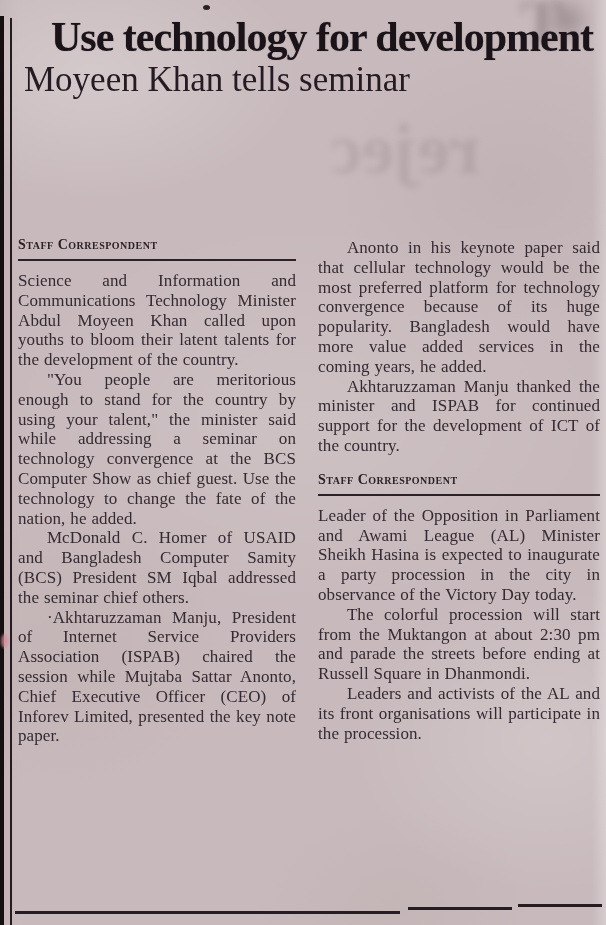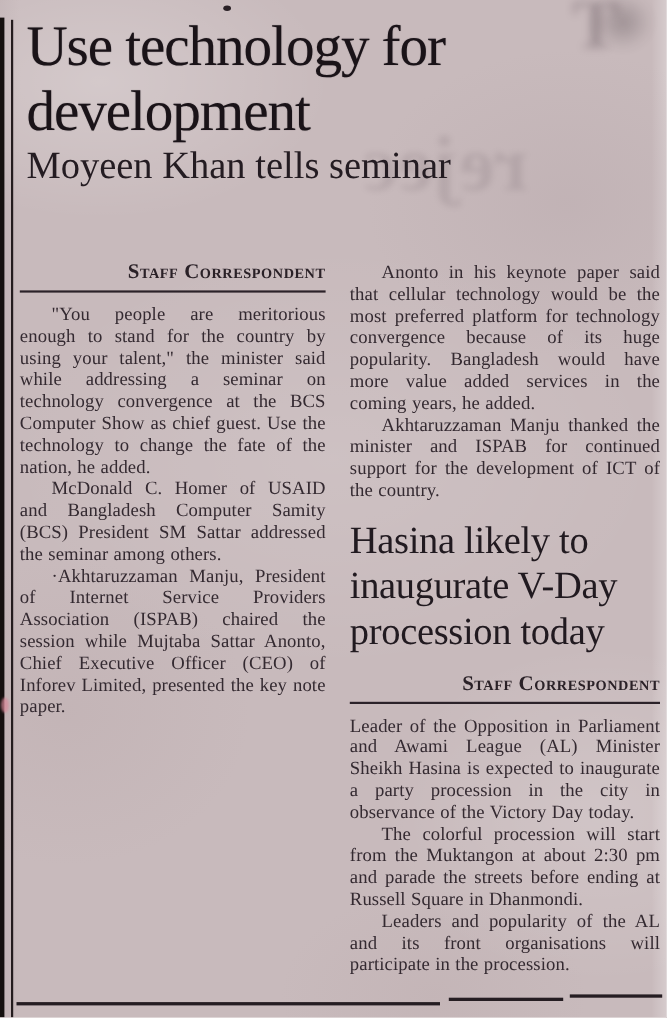--- a/index.html
+++ b/index.html
@@ -21,37 +21,38 @@
     color:#33292f;
   }
   
   .edge-bar{position:absolute;left:0;top:16px;bottom:0;width:4px;background:#15100f;}
   .edge-line{position:absolute;left:10px;top:18px;bottom:0;width:2px;background:#241c1e;}
   .speck{position:absolute;border-radius:50%;}
 
   
   .header{position:absolute;left:24px;top:14px;width:572px;}
   .headline{
-    font-size:52px;line-height:1.13;font-weight:normal;
+    font-size:42px;line-height:1.13;font-weight:bold;
     color:#1a1318;letter-spacing:-1px;
     text-shadow:0 0 1px rgba(26,19,24,0.4);
+    margin-left:27px;
   }
   .subhead{
     font-size:35px;line-height:1.1;font-weight:normal;
     color:#241c22;margin-top:0;letter-spacing:0px;
   }
 
   
   .col{position:absolute;top:238px;}
   .col-left{left:18px;width:278px;}
   .col-right{left:318px;width:282px;}
 
   .byline{
-    font-variant:small-caps;font-weight:bold;font-size:19px;
-    letter-spacing:0.5px;color:#2a2127;line-height:1;text-align:right;
+    font-variant:small-caps;font-weight:bold;font-size:14px;
+    letter-spacing:0.5px;color:#2a2127;line-height:1;
   }
   .byline-rule{height:2px;background:#2b2229;margin-top:7px;margin-bottom:10px;}
 
   .body-text p{
     margin:0;font-size:17px;line-height:19.8px;
     text-align:justify;text-indent:1.7em;
     word-spacing:0.5px;letter-spacing:0.1px;
     color:#342a31;
   }
   .body-text p.no-indent{text-indent:0;}
@@ -94,43 +95,43 @@
 
   <div class="header">
     <div class="headline">Use technology for development</div>
     <div class="subhead">Moyeen Khan tells seminar</div>
   </div>
 
   <div class="col col-left">
     <div class="byline">Staff Correspondent</div>
     <div class="byline-rule"></div>
     <div class="body-text">
+      <p class="no-indent">Science and Information and Communications Technology Minister Abdul Moyeen Khan called upon youths to bloom their latent talents for the development of the country.</p>
       <p>"You people are meritorious enough to stand for the country by using your talent," the minister said while addressing a seminar on technology convergence at the BCS Computer Show as chief guest. Use the technology to change the fate of the nation, he added.</p>
-      <p>McDonald C. Homer of USAID and Bangladesh Computer Samity (BCS) President SM Sattar addressed the seminar among others.</p>
+      <p>McDonald C. Homer of USAID and Bangladesh Computer Samity (BCS) President SM Iqbal addressed the seminar chief others.</p>
       <p>·Akhtaruzzaman Manju, President of Internet Service Providers Association (ISPAB) chaired the session while Mujtaba Sattar Anonto, Chief Executive Officer (CEO) of Inforev Limited, presented the key note paper.</p>
     </div>
   </div>
 
   <div class="col col-right">
     <div class="body-text">
       <p>Anonto in his keynote paper said that cellular technology would be the most preferred platform for technology convergence because of its huge popularity. Bangladesh would have more value added services in the coming years, he added.</p>
       <p>Akhtaruzzaman Manju thanked the minister and ISPAB for continued support for the development of ICT of the country.</p>
     </div>
 
-    <div class="headline2">Hasina likely to inaugurate V-Day procession today</div>
 
     <div class="byline2-wrap">
       <div class="byline">Staff Correspondent</div>
       <div class="byline-rule"></div>
     </div>
 
     <div class="body-text">
       <p class="no-indent">Leader of the Opposition in Parliament and Awami League (AL) Minister Sheikh Hasina is expected to inaugurate a party procession in the city in observance of the Victory Day today.</p>
       <p>The colorful procession will start from the Muktangon at about 2:30 pm and parade the streets before ending at Russell Square in Dhanmondi.</p>
-      <p>Leaders and popularity of the AL and its front organisations will participate in the procession.</p>
+      <p>Leaders and activists of the AL and its front organisations will participate in the procession.</p>
     </div>
   </div>
 
   <div class="rule" style="left:15px;top:911px;width:385px;height:3px;"></div>
   <div class="rule" style="left:408px;top:907px;width:104px;height:3px;"></div>
   <div class="rule" style="left:518px;top:904px;width:84px;height:3px;"></div>
 
 </div>
 
 </body></html>

